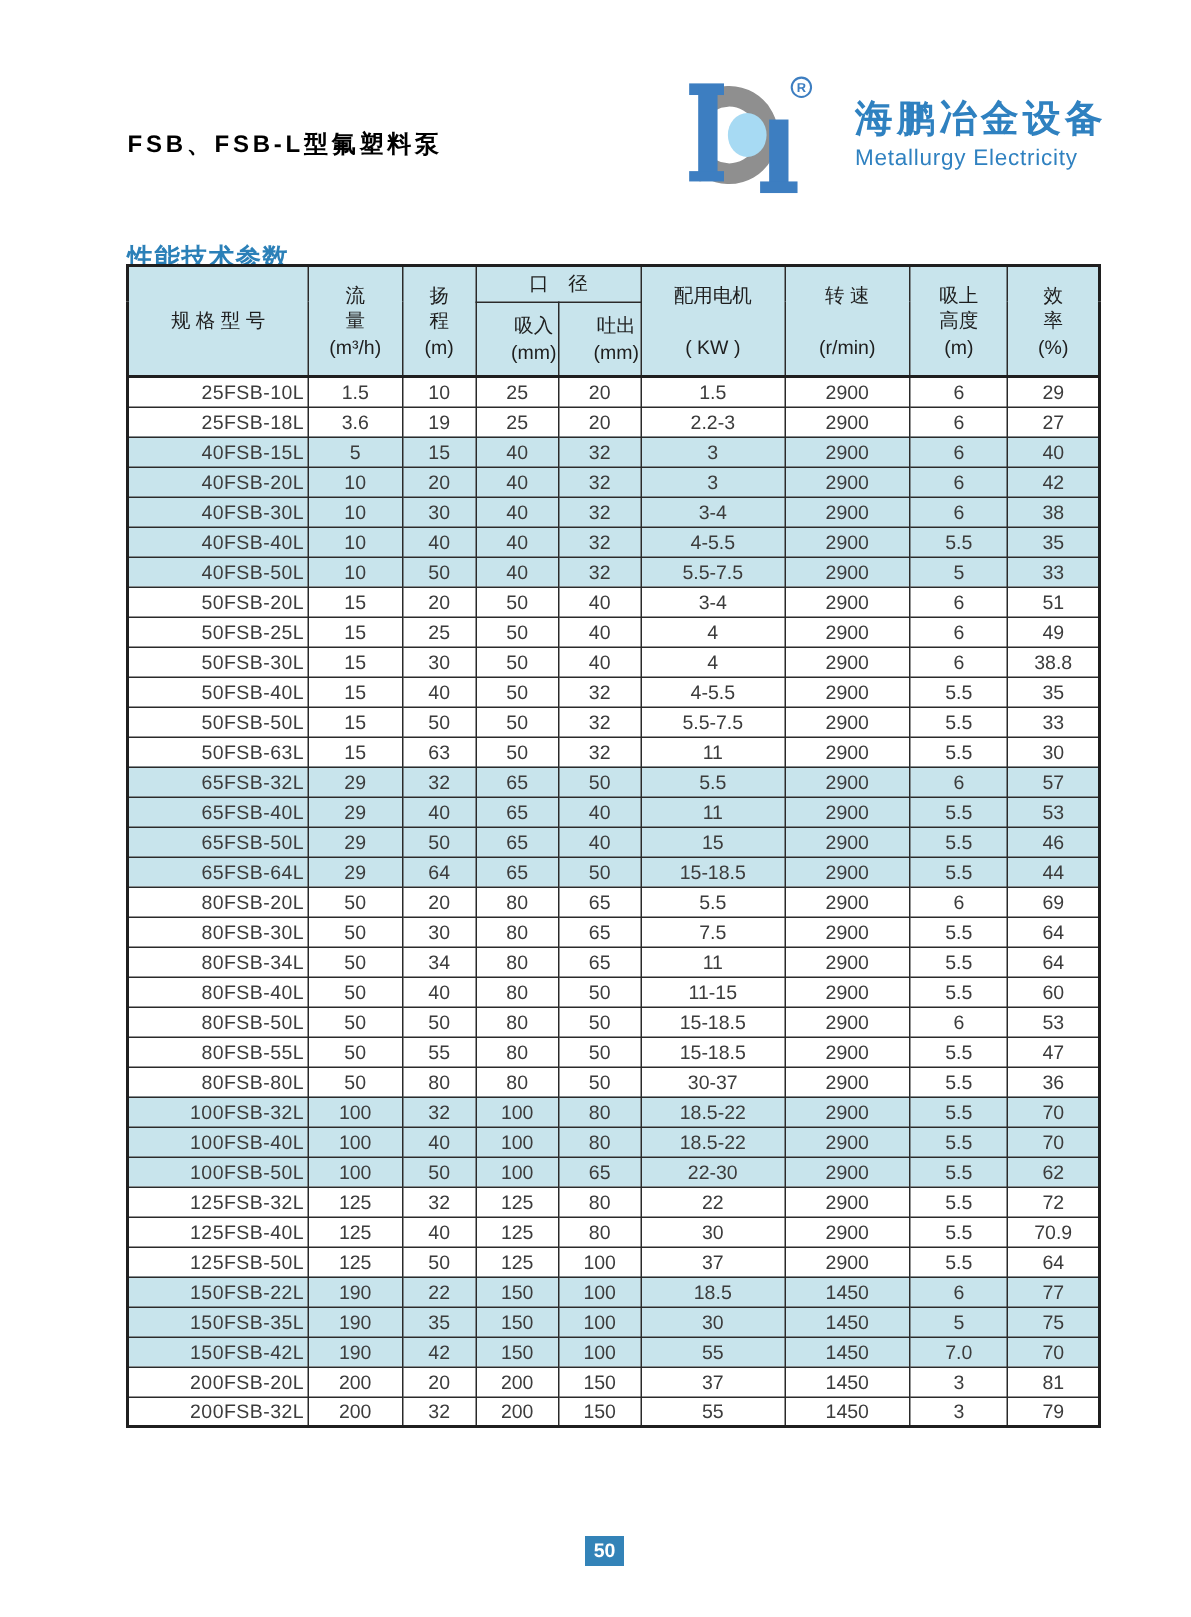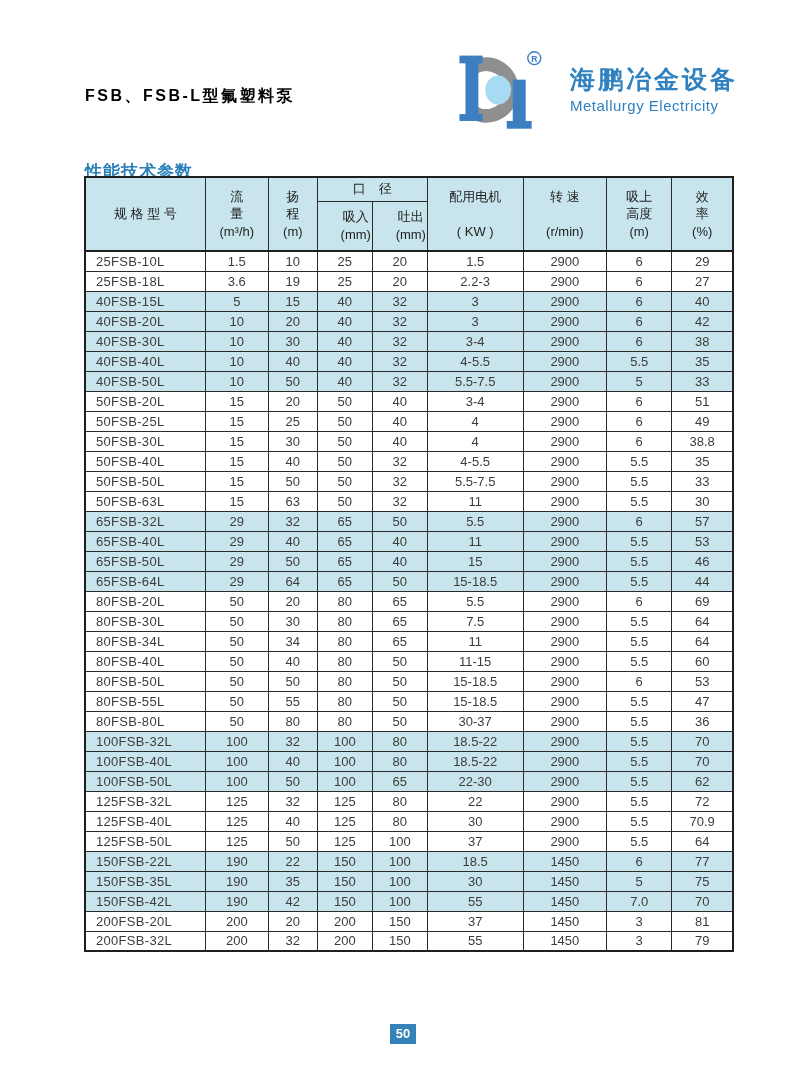--- a/index.html
+++ b/index.html
@@ -41,21 +41,21 @@
     font-size:13px; text-align:center; vertical-align:middle;
     white-space:pre-line; line-height:1.35; padding:2px 0;
   }
   thead tr.h-top th.caliber { height:24px; }
   thead tr.h-sub th { height:50px;padding-left:22px; }
   thead { border-bottom:2px solid #1f1f1f; }
   tbody td {
     height:20px; font-size:13px; color:#3c3c3c; text-align:center;
     padding:0 2px; line-height:1;
   }
-  tbody td.model { text-align:left; padding-left:10px; letter-spacing:0.3px; }
+  tbody td.model { text-align:right; padding-left:10px; letter-spacing:0.3px; }
   tbody tr.shaded td { background:#c8e4ec; }
   
   .page-num {
     position:absolute; left:390px; top:1024px; width:26px; height:20px;
     background:#3383b8; color:#ffffff; font-size:13px; font-weight:bold;
     text-align:center; line-height:20px;
   }
 </style>
 </head>
 <body>

